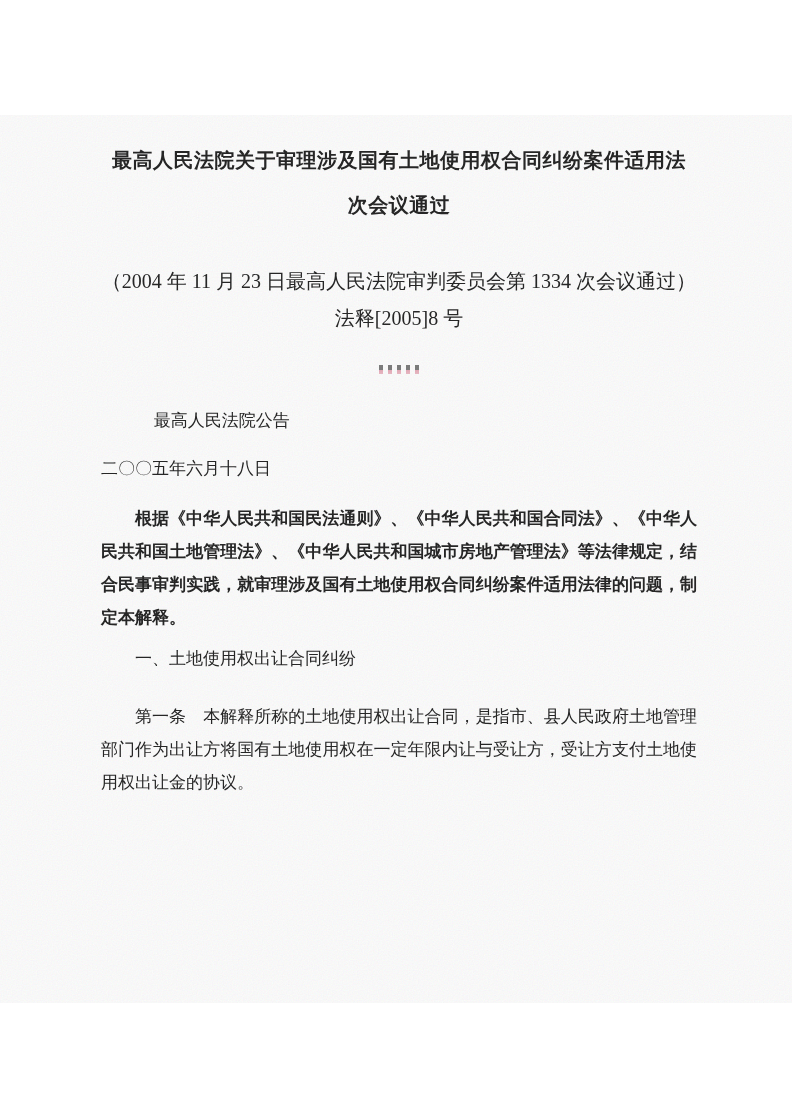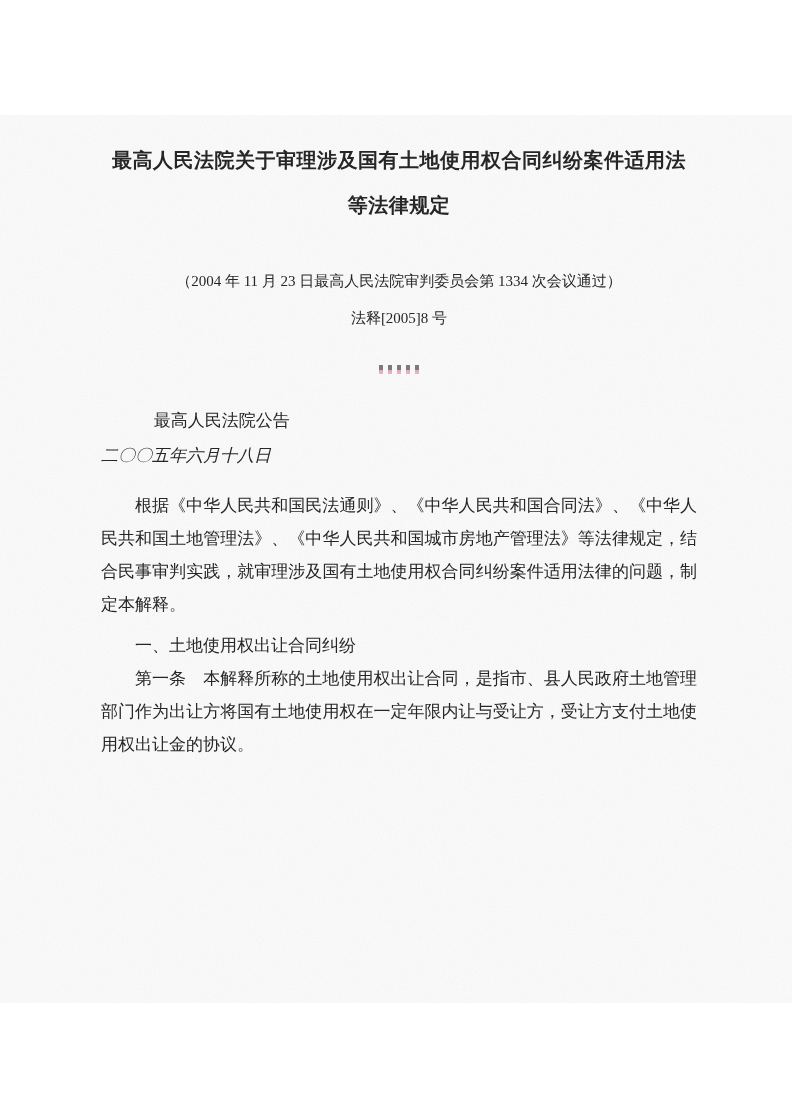--- a/index.html
+++ b/index.html
@@ -42,21 +42,21 @@
   .doc-title {
     margin: 0;
     font-size: 20px;
     line-height: 45px;
     font-weight: bold;
     text-align: center;
     letter-spacing: 0.5px;
   }
   .meta-line {
     margin: 0;
-    font-size: 15px;
+    font-size: 20px;
     line-height: 21px;
     text-align: center;
     font-family: Liberation Serif, serif;
   }
   .meta-meeting { margin-top: 43px; }
   .meta-docnum  { margin-top: 16px; }
   .dots-row {
     margin-top: 36px;
     height: 9px;
     display: flex;
@@ -73,44 +73,44 @@
   .body-par {
     margin: 0;
     font-size: 17px;
     line-height: 33px;
     text-align: justify;
   }
   .indent-2 { text-indent: 2em; }
   .indent-3 { text-indent: 3.1em; }
   .par-announce-head { margin-top: 30px; font-family: Liberation Serif, serif; }
   .par-announce-body { margin-top: 21px; }
-  .par-date          { margin-top: 2px; font-style: italic; }
-  .par-preamble      { margin-top: 17px; }
+  .par-date          { margin-top: 15px; }
+  .par-preamble      { margin-top: 17px; font-weight: bold; }
   .par-section-head  { margin-top: 8px; }
-  .par-article       { margin-top: 0; }
+  .par-article       { margin-top: 25px; }
 </style>
 </head>
 <body>
 
 <div class="canvas">
   <div class="paper">
 
     <svg class="paper-noise" xmlns="http://www.w3.org/2000/svg" width="792" height="888" aria-hidden="true">
       <filter id="paperNoise" x="0" y="0" width="100%" height="100%">
         <feTurbulence type="fractalNoise" baseFrequency="0.8" numOctaves="2" stitchTiles="stitch"></feTurbulence>
         <feColorMatrix type="matrix" values="0.13 0 0 0 0.87  0 0.13 0 0 0.87  0 0 0.13 0 0.87  0 0 0 0 1"></feColorMatrix>
       </filter>
       <rect width="100%" height="100%" filter="url(#paperNoise)"></rect>
     </svg>
 
     <div class="content">
 
       <h1 class="doc-title">
         <span>最高人民法院关于审理涉及国有土地使用权合同纠纷案件适用法</span><br>
-        <span>等法律规定</span>
+        <span>次会议通过</span>
       </h1>
 
       <p class="meta-line meta-meeting">（2004 年 11 月 23 日最高人民法院审判委员会第 1334 次会议通过）</p>
 
       <p class="meta-line meta-docnum">法释[2005]8 号</p>
 
       <div class="dots-row">
         <span class="dot-mark"></span>
         <span class="dot-mark"></span>
         <span class="dot-mark"></span>

